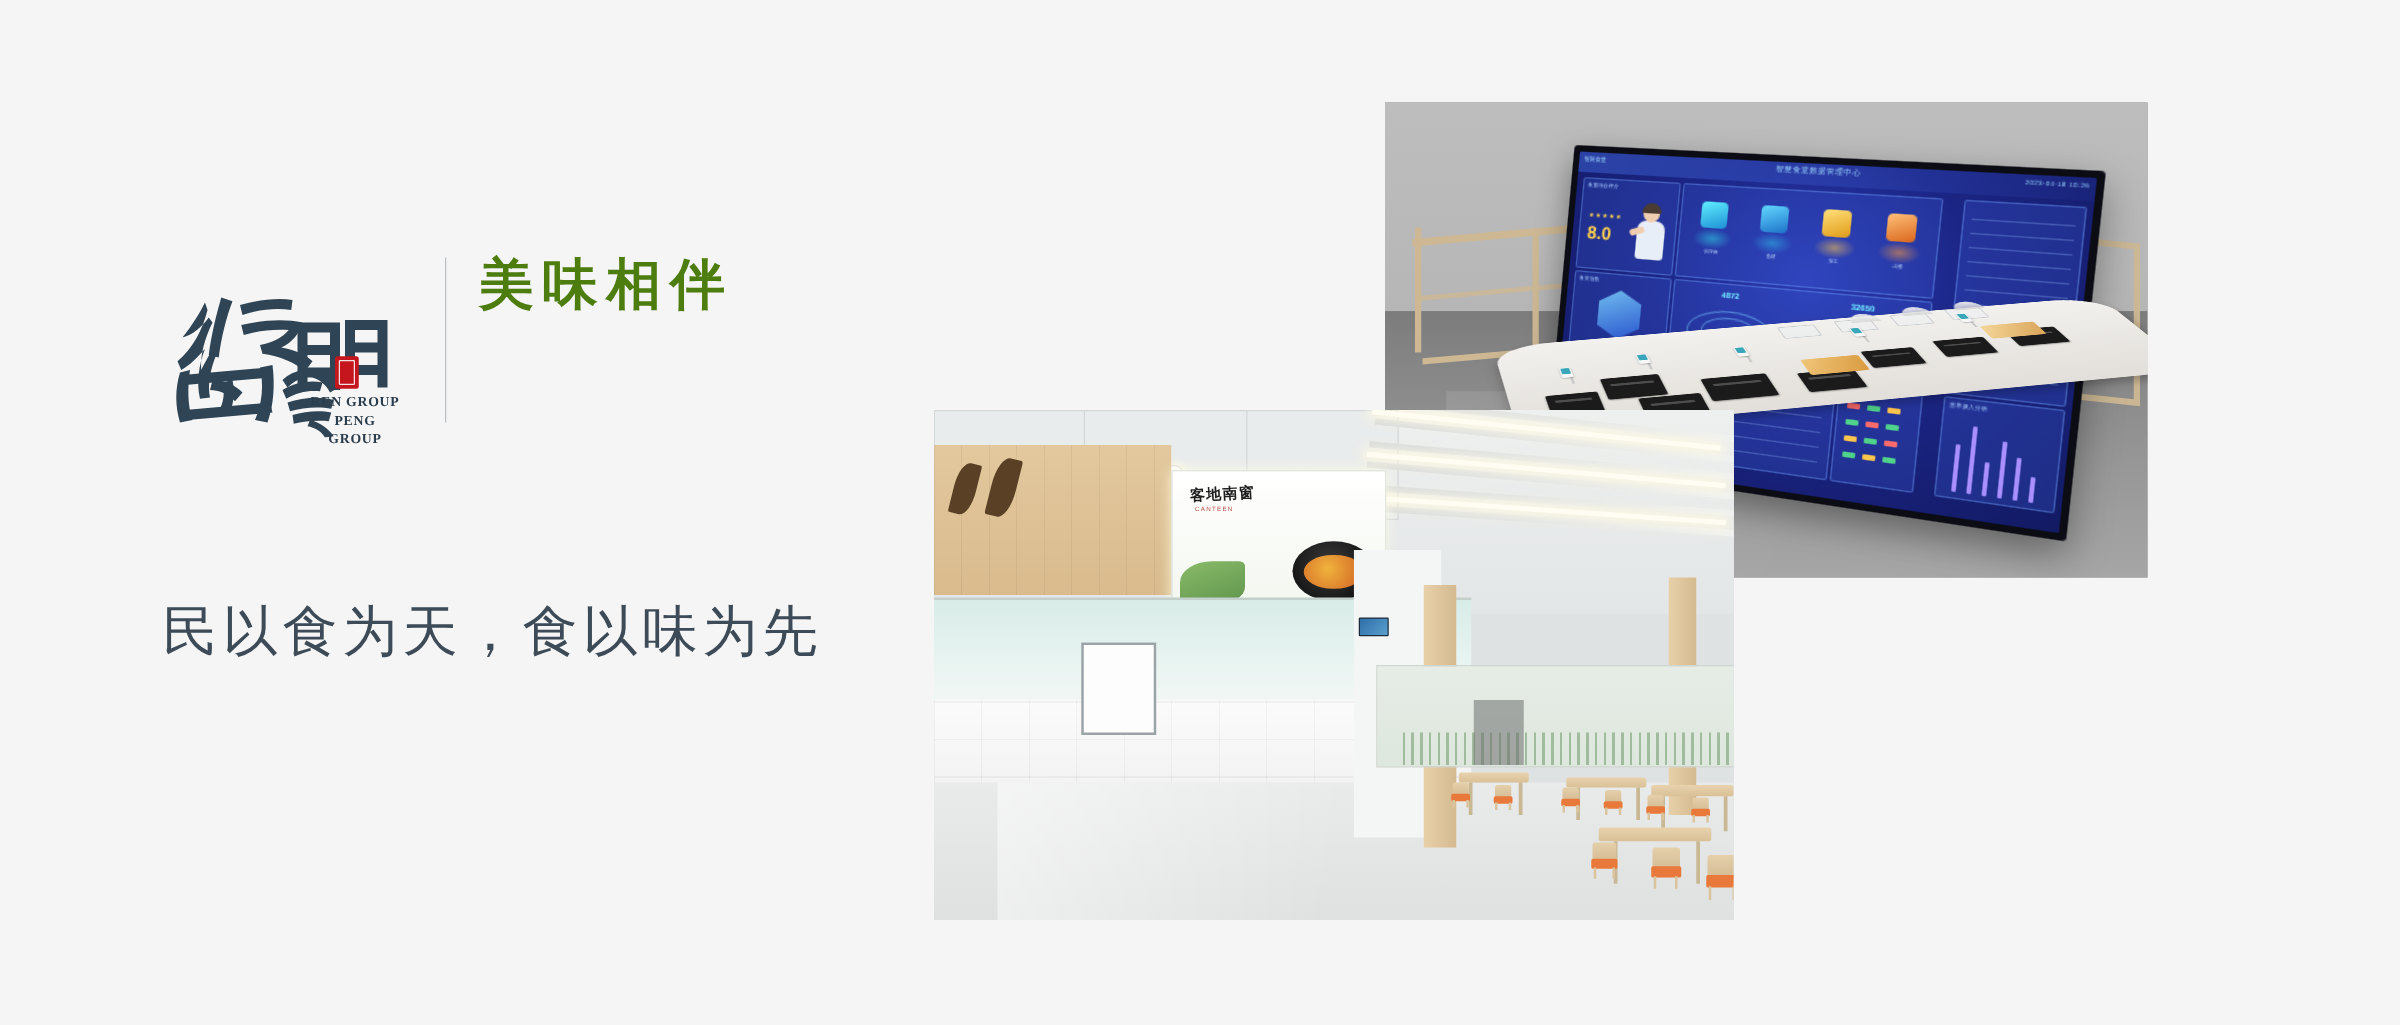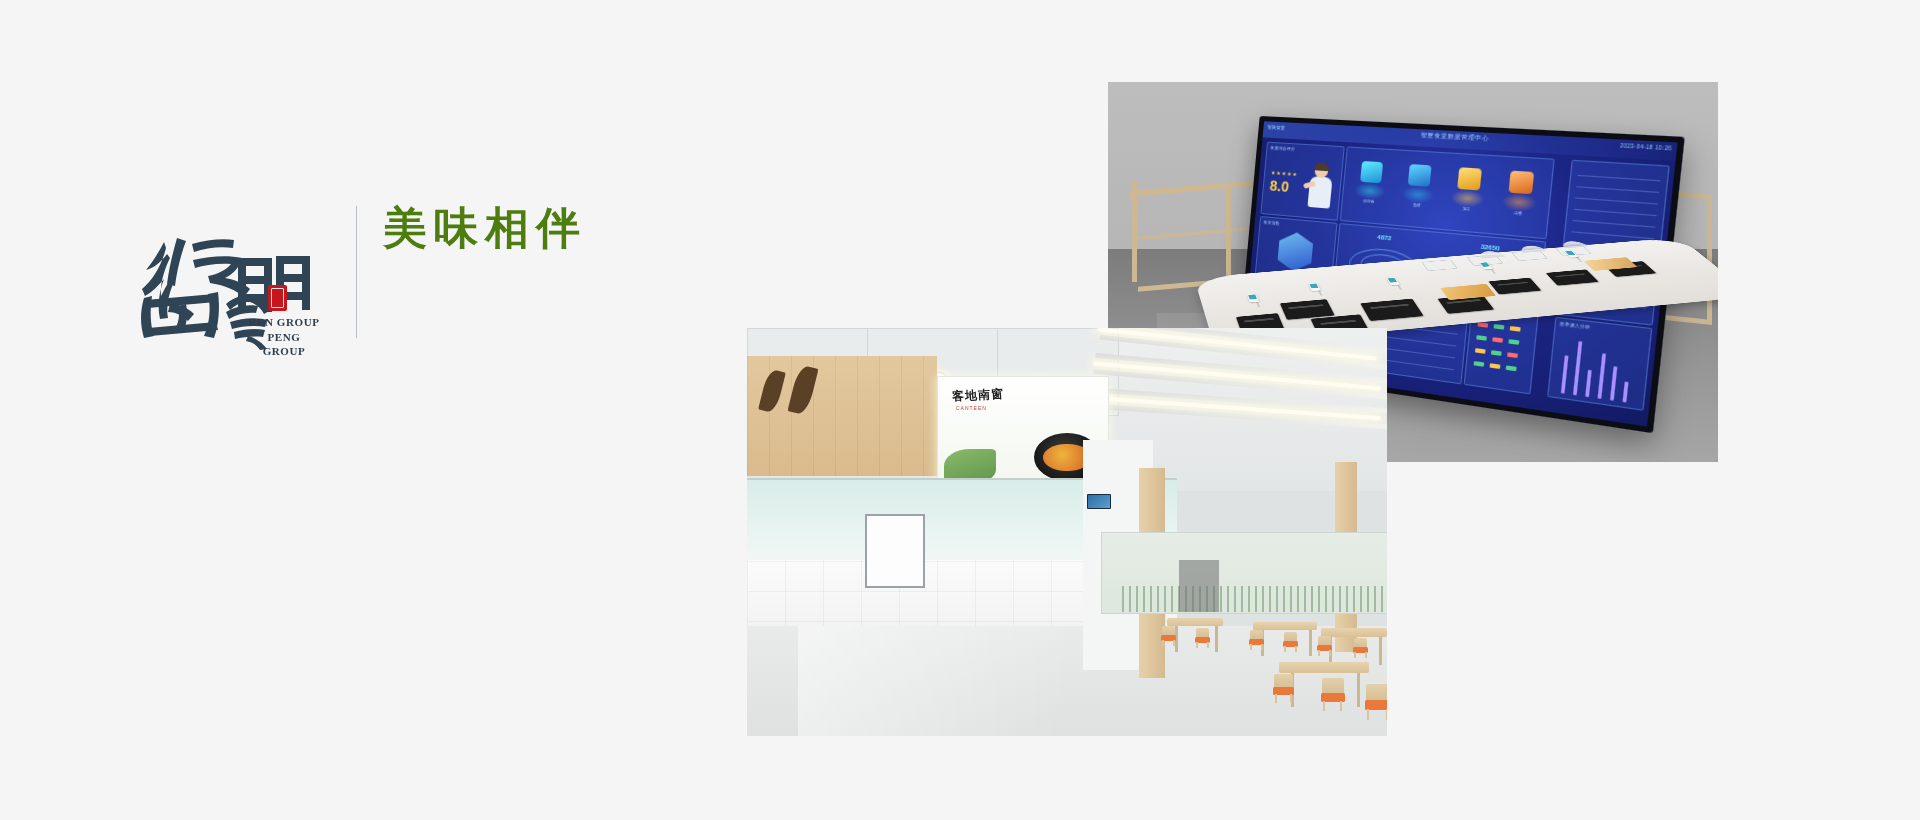--- a/index.html
+++ b/index.html
@@ -263,20 +263,21 @@
       </div>
 
       <div class="divider"></div>
 
       <div class="slogan-block">
         <div class="slogan-cn">美味相伴</div>
       </div>
     </div>
   </div>
 
+  <div class="tagline">民以食为天，食以味为先</div>
 
   <div class="render-photo">
     <div class="r-wall"></div>
     <div class="r-floor"></div>
 
     <div class="pergola">
       <span class="pg-top"></span>
         <span class="pg-bot"></span>
         <span class="pg-mid"></span>
       <span class="pg-v1"></span>

